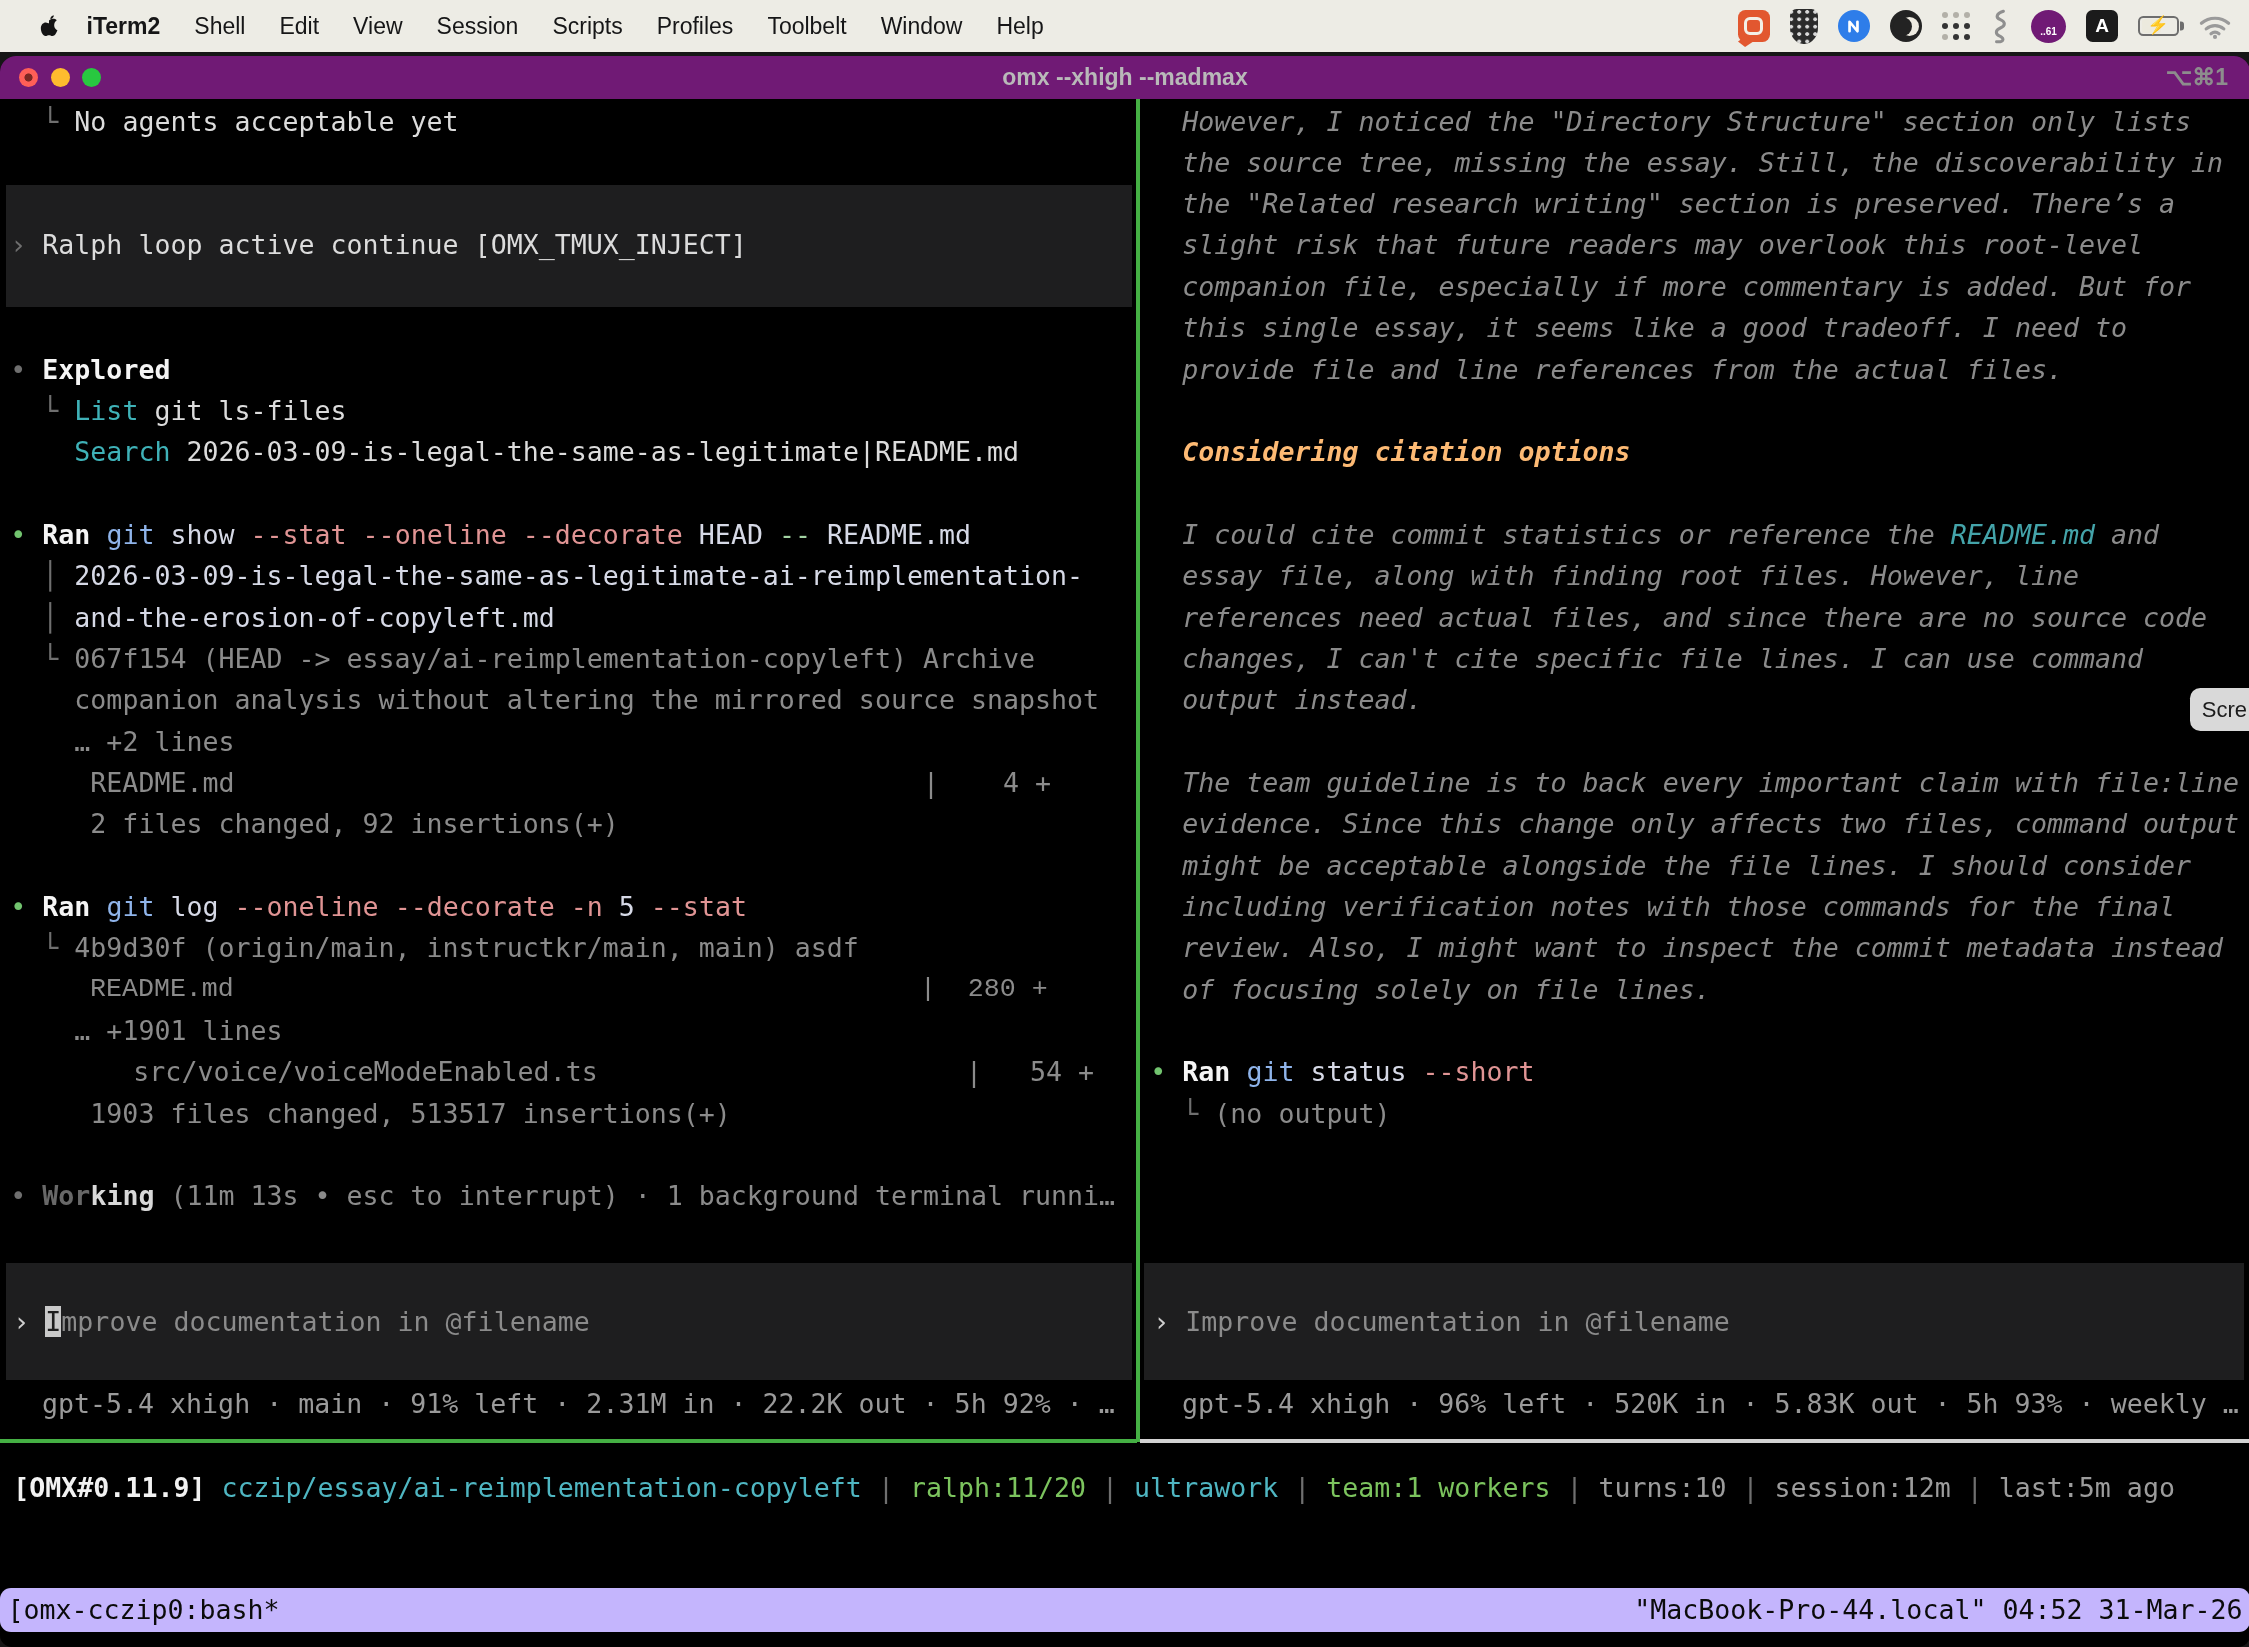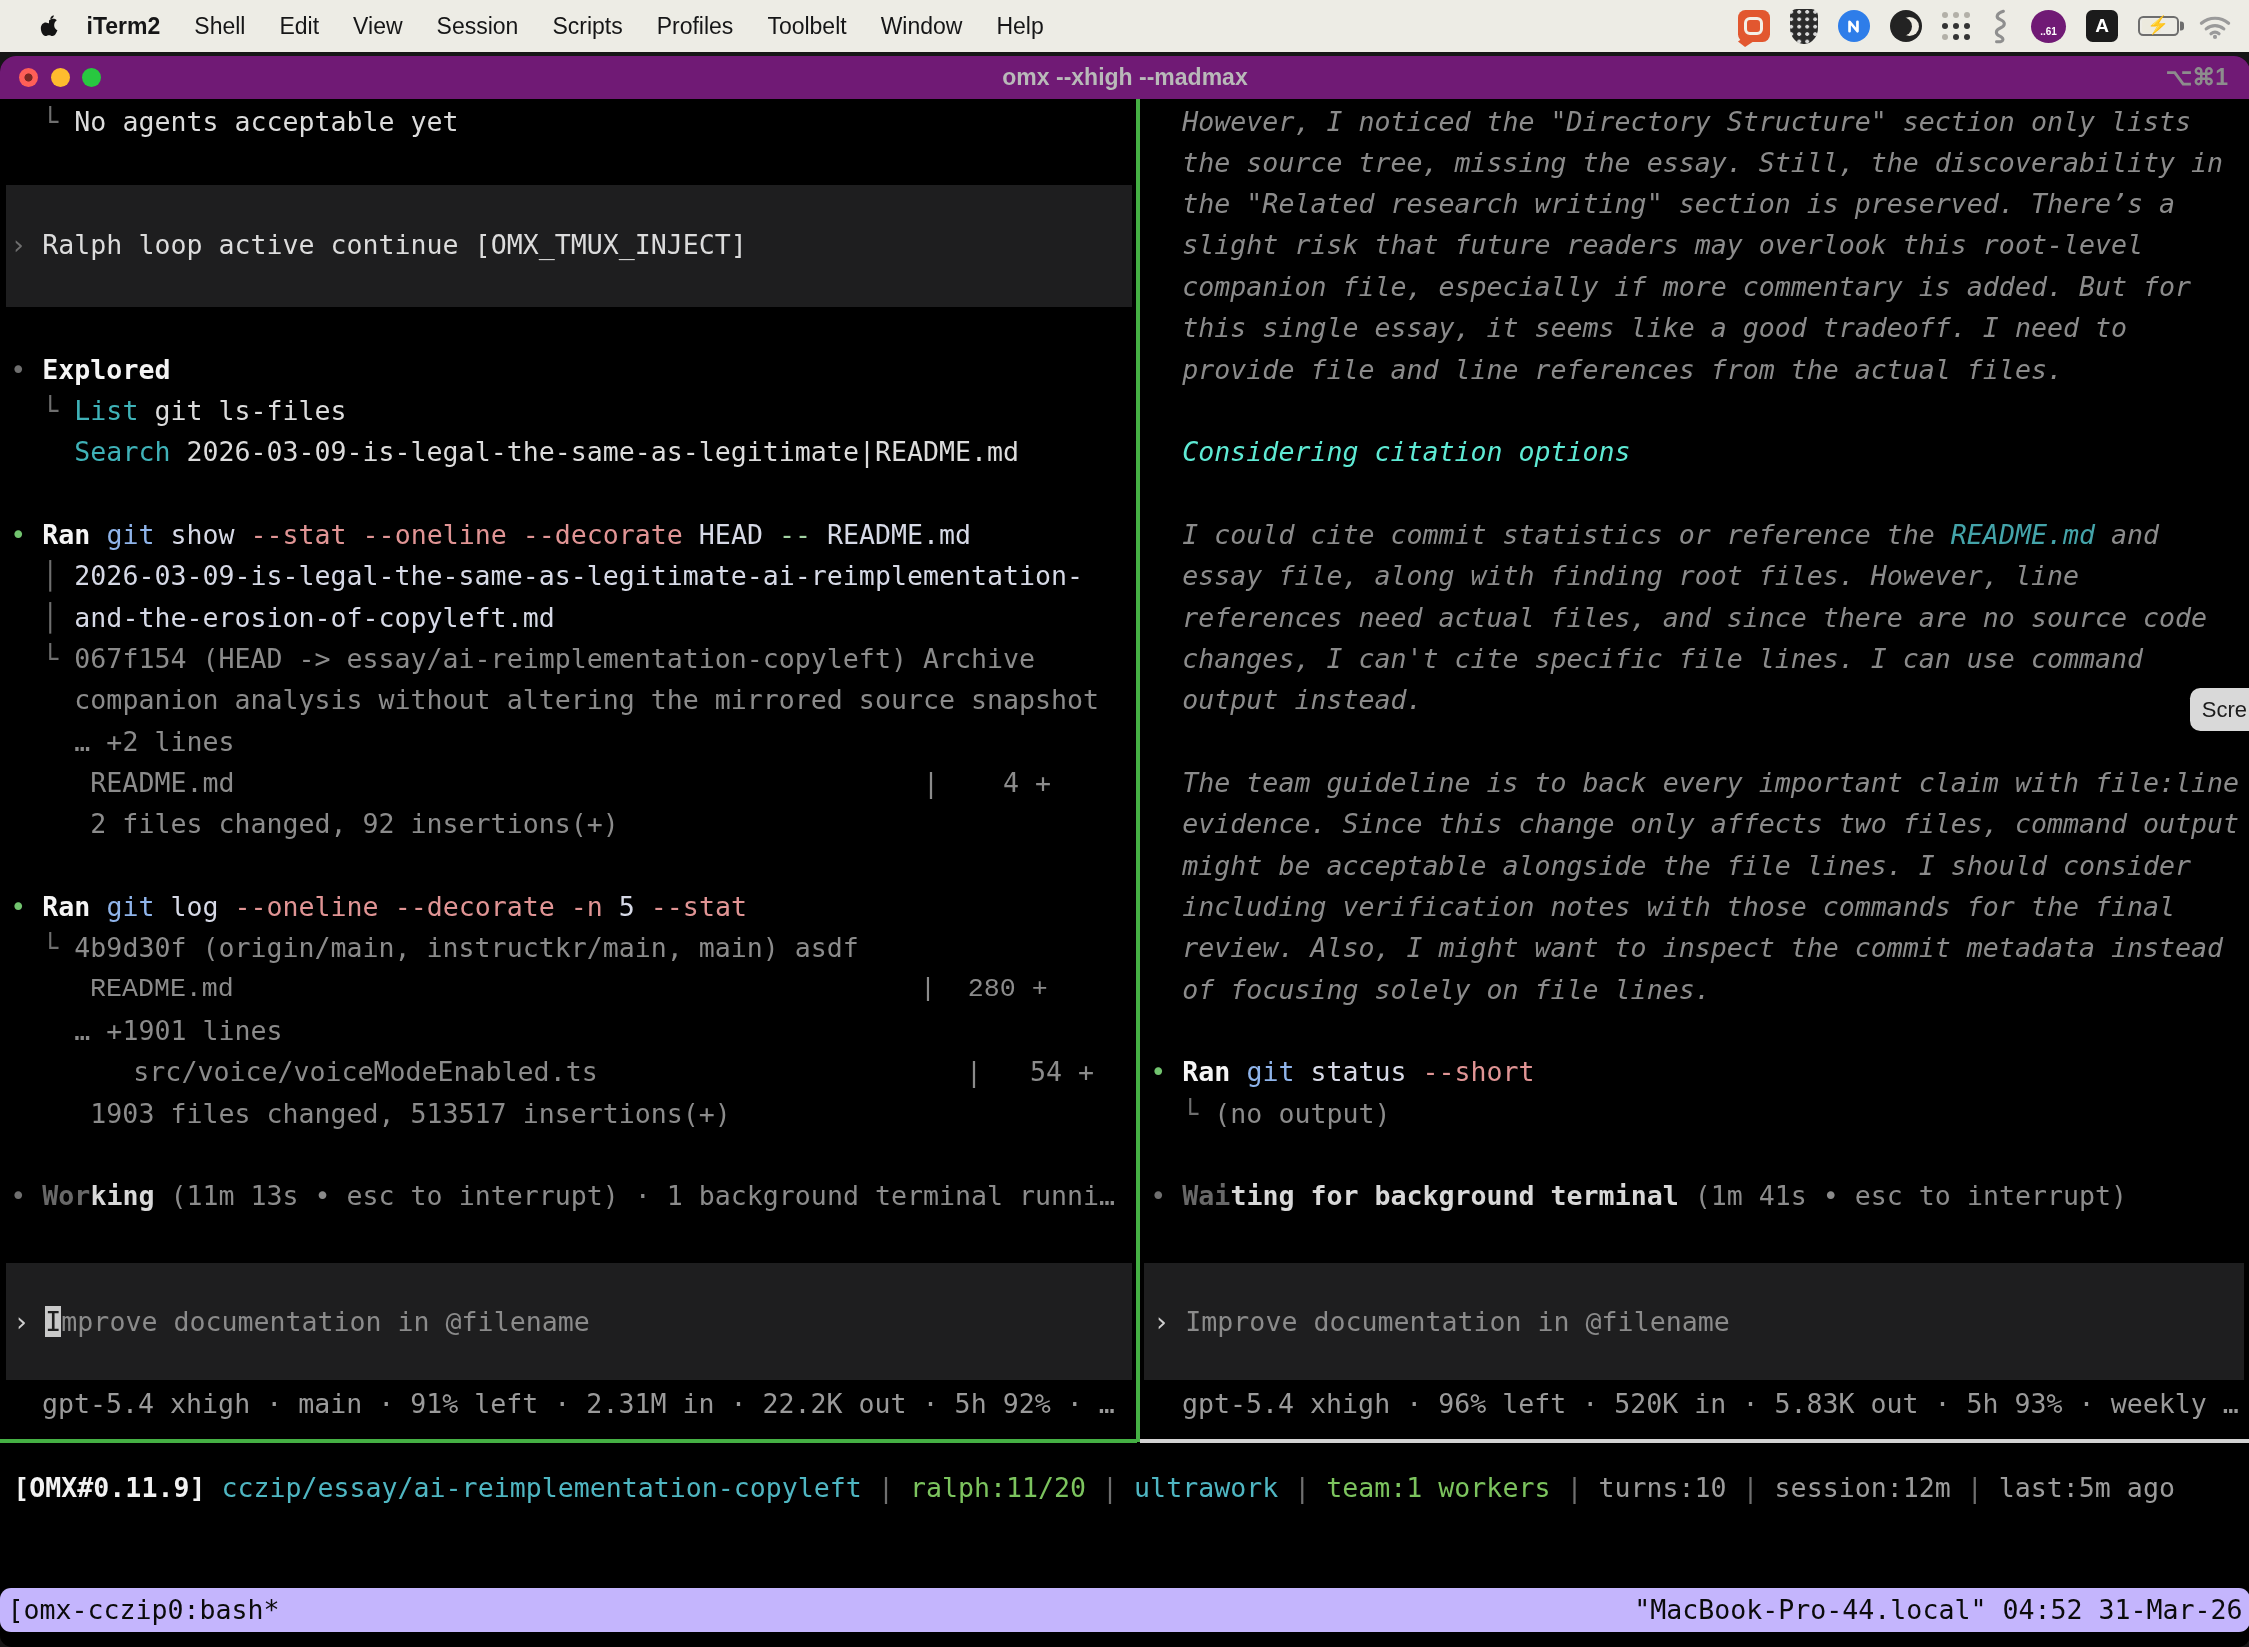--- a/index.html
+++ b/index.html
@@ -73,21 +73,21 @@
   .bfg { color:#f5f5f5; font-weight:bold; }
   .mut { color:#8b8b8b; }
   .dim { color:#6f6f6f; }
   .arg { color:#d6d9e6; }
   .blue{ color:#8fb4ea; }
   .pink{ color:#e09494; }
   .grn { color:#a3d3a3; }
   .cyan{ color:#3fb2b8; }
   .gb  { color:#72c46f; }
   .it  { color:#8b8b8b; font-style:italic; }
-  .itb { color:#5eead4; font-style:italic; font-weight:normal; }
+  .itb { color:#fdba74; font-style:italic; font-weight:bold; }
   .lnk { color:#44a4aa; font-style:italic; }
   .shd { color:#686868; font-weight:bold; }
   .shl { color:#d8d8d8; font-weight:bold; }
 
   .tbox { position:absolute; background:#1e1e1f; }
   #ralph-box { left:5.9px; width:1126px; top:86px; height:122px; }
   .input-box { top:1164px; height:117px; }
   #input-left  { left:5.9px;  width:1126px; }
   #input-right { left:4.4px;  right:5.9px; }
   .input-line { position:absolute; left:13.3px; top:1202px; white-space:pre;
@@ -261,21 +261,20 @@
         <div class="tline" style="top: 539px;"><span class="it">  changes, I can't cite specific file lines. I can use command</span></div>
         <div class="tline" style="top: 580px;"><span class="it">  output instead.</span></div>
         <div class="tline" style="top: 663px;"><span class="it">  The team guideline is to back every important claim with file:line</span></div>
         <div class="tline" style="top: 704px;"><span class="it">  evidence. Since this change only affects two files, command output</span></div>
         <div class="tline" style="top: 746px;"><span class="it">  might be acceptable alongside the file lines. I should consider</span></div>
         <div class="tline" style="top: 787px;"><span class="it">  including verification notes with those commands for the final</span></div>
         <div class="tline" style="top: 828px;"><span class="it">  review. Also, I might want to inspect the commit metadata instead</span></div>
         <div class="tline" style="top: 870px;"><span class="it">  of focusing solely on file lines.</span></div>
         <div class="tline" style="top: 952px;"><span class="gb">• </span><span class="bfg">Ran</span><span class="fg"> </span><span class="blue">git</span><span class="fg"> </span><span class="arg">status</span><span class="fg"> </span><span class="pink">--short</span></div>
         <div class="tline" style="top: 994px;"><span class="dim">  └ </span><span class="mut">(no output)</span></div>
-        <div class="tline" style="top: 1076px;"><span class="dim">• </span><span class="shd">Wai</span><span class="shl">ting for background terminal</span><span class="mut"> (1m 41s • esc to interrupt)</span></div>
       </div>
 
     <div id="hborder-left"></div>
     <div id="hborder-right"></div>
   </div>
 
   <div id="omx-status"><span class="bfg">[OMX#0.11.9]</span><span class="mut2"> </span><span class="cyan2">cczip/essay/ai-reimplementation-copyleft</span><span class="sep"> | </span><span class="grn2">ralph:11/20</span><span class="sep"> | </span><span class="cyan2">ultrawork</span><span class="sep"> | </span><span class="grn2">team:1 workers</span><span class="sep"> | </span><span class="mut2">turns:10</span><span class="sep"> | </span><span class="mut2">session:12m</span><span class="sep"> | </span><span class="mut2">last:5m ago</span></div>
 
   <div id="tmux-bar">
     <span>[omx-cczip0:bash*</span>

